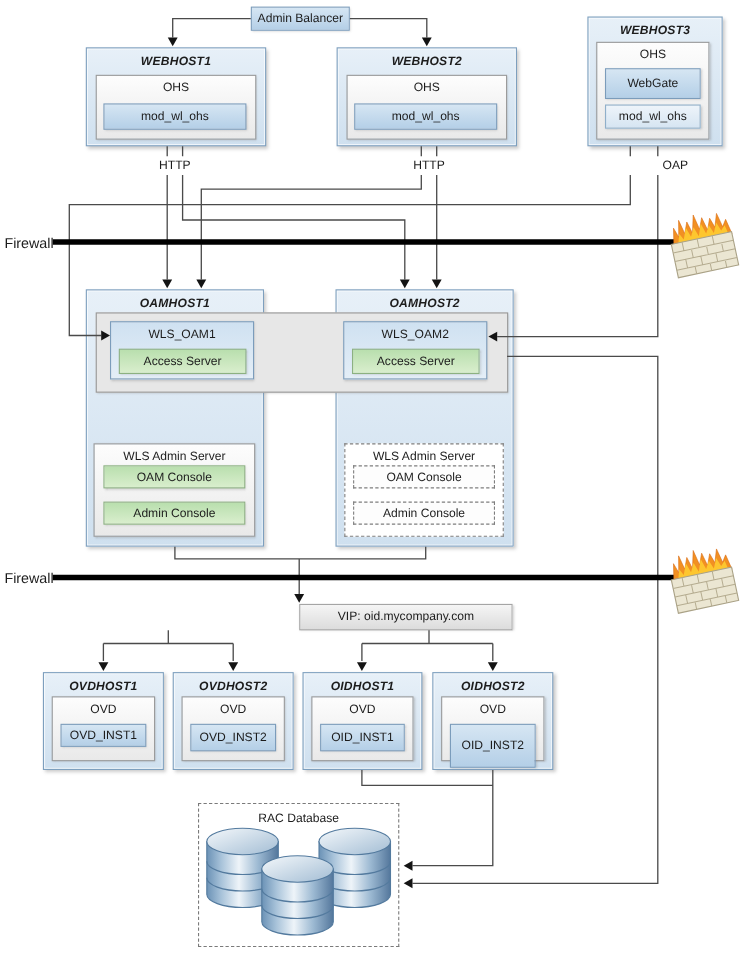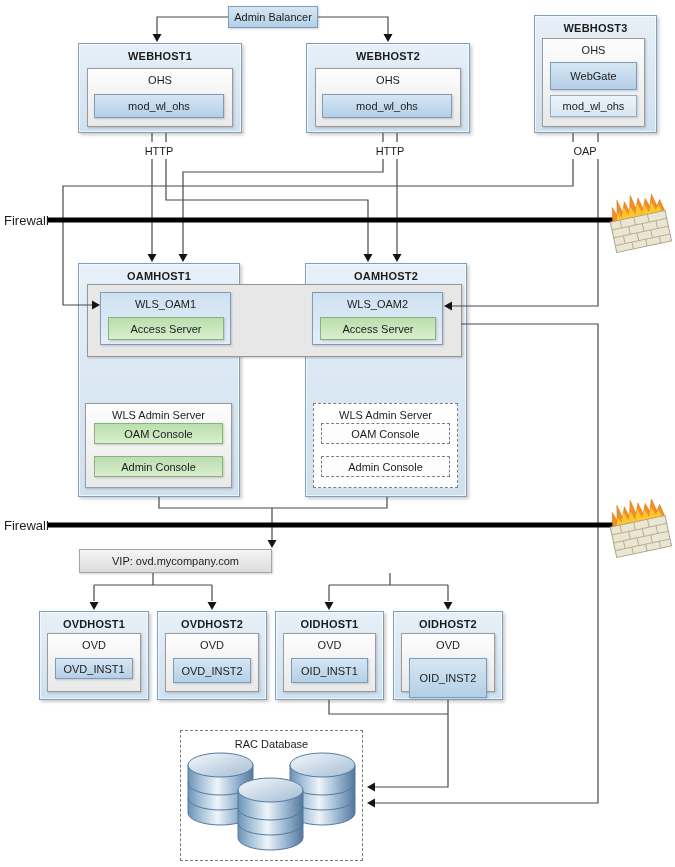--- a/index.html
+++ b/index.html
@@ -7,21 +7,21 @@
     position:relative; width:675px; height:867px;
     font-family:"Liberation Sans", sans-serif;
     color:#1c1c1c; font-size:11px; overflow:hidden; background:#fff;
   }
   .abs { position:absolute; box-sizing:border-box; }
   .host {
     background:linear-gradient(180deg,#e7f0f8 0%,#cfe0ef 100%);
     border:1px solid #7d9fbe;
     box-shadow: inset 0 0 0 1px rgba(255,255,255,.65), 2px 2px 3px rgba(110,110,110,.35);
   }
-  .host-title { font-weight:bold; font-size:11px; text-align:center; padding-top:6px; letter-spacing:.2px; }
+  .host-title { font-weight:bold; font-size:11px; text-align:center; padding-top:6px; letter-spacing:.2px;font-style:italic; }
   .panel {
     background:linear-gradient(180deg,#fdfdfd 0%,#e9e9e9 100%);
     border:1px solid #9b9b9b;
     box-shadow:1px 1px 2px rgba(120,120,120,.4);
   }
   .panel-title { font-size:11px; text-align:center; padding-top:5px; }
   .item {
     display:flex; align-items:center; justify-content:center;
     font-size:11px; text-align:center;
     border:1px solid #7b9cbb;
@@ -89,21 +89,21 @@
   </div>
   <div class="abs item blue" style="left:550px;top:62px;width:87px;height:28px;">
     <span>WebGate</span>
   </div>
   <div class="abs item blue-light" style="left:550px;top:95px;width:87px;height:22px;">
     <span>mod_wl_ohs</span>
   </div>
 
   <div class="float-label lbl-layer" style="left:159px;top:145px;">HTTP</div>
   <div class="float-label lbl-layer" style="left:390px;top:145px;">HTTP</div>
-  <div class="float-label lbl-layer" style="left:585px;top:145px;">OAP</div>
+  <div class="float-label lbl-layer" style="left:614px;top:145px;">OAP</div>
 
   <div class="fw-label" style="left:4px;top:213px;">Firewall</div>
   <div class="fw-label" style="left:4px;top:518px;">Firewall</div>
 
   <div class="abs host" style="left:78px;top:263px;width:162px;height:234px;">
     <div class="host-title">OAMHOST1</div>
   </div>
 
   <div class="abs host" style="left:305px;top:263px;width:162px;height:234px;">
     <div class="host-title">OAMHOST2</div>
@@ -139,22 +139,22 @@
   <div class="abs panel dashed-box" style="left:313px;top:403px;width:145px;height:85px;">
     <div class="panel-title">WLS Admin Server</div>
   </div>
   <div class="abs item dashed-item" style="left:321px;top:423px;width:129px;height:21px;">
     <span>OAM Console</span>
   </div>
   <div class="abs item dashed-item" style="left:321px;top:456px;width:129px;height:21px;">
     <span>Admin Console</span>
   </div>
 
-  <div class="abs bar" style="left:79px;top:549px;width:193px;height:24px;">
-    <span>VIP: ovd.mycompany.com</span>
+  <div class="abs bar" style="left:272px;top:549px;width:194px;height:24px;">
+    <span>VIP: oid.mycompany.com</span>
   </div>
 
   <div class="abs host" style="left:39px;top:611px;width:110px;height:89px;">
     <div class="host-title">OVDHOST1</div>
   </div>
   <div class="abs panel" style="left:47px;top:633px;width:94px;height:59px;">
     <div class="panel-title">OVD</div>
   </div>
   <div class="abs item blue" style="left:55px;top:658px;width:78px;height:21px;">
     <span>OVD_INST1</span>

